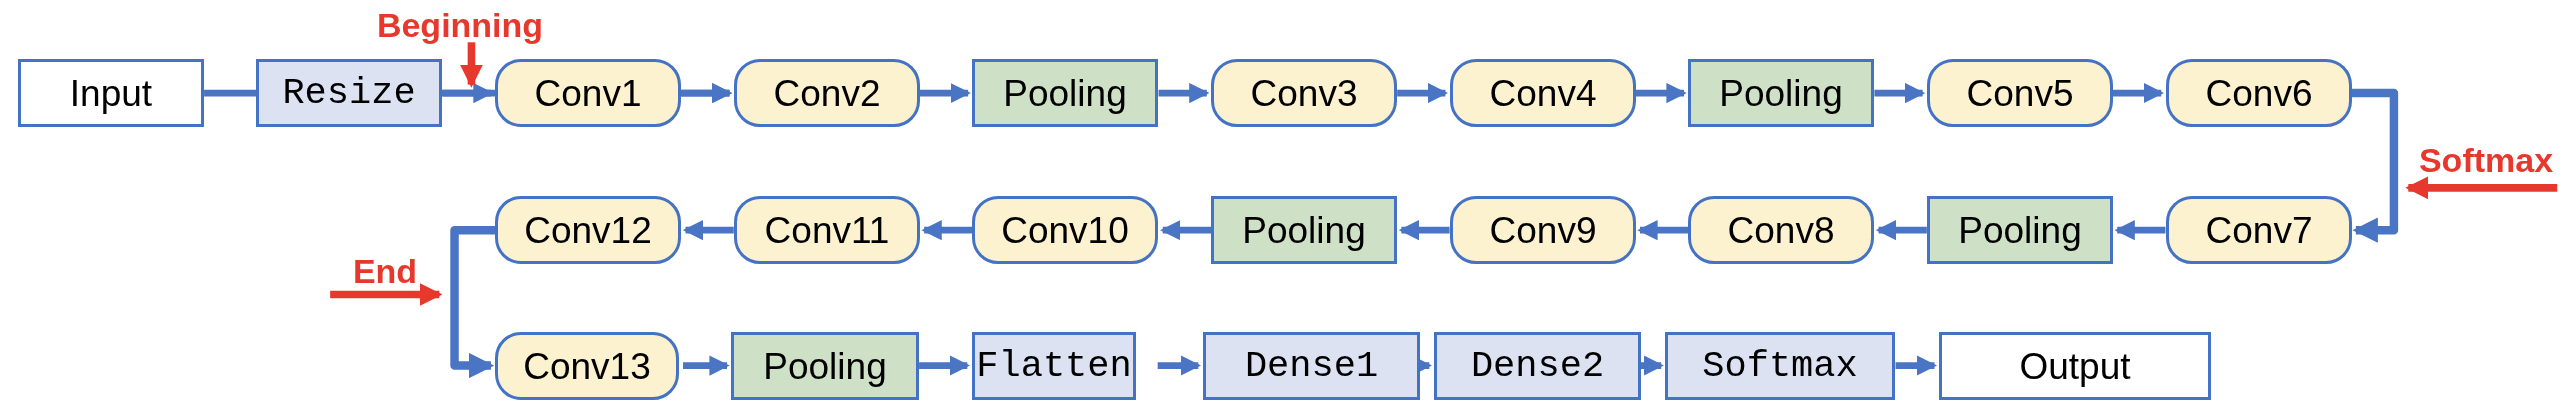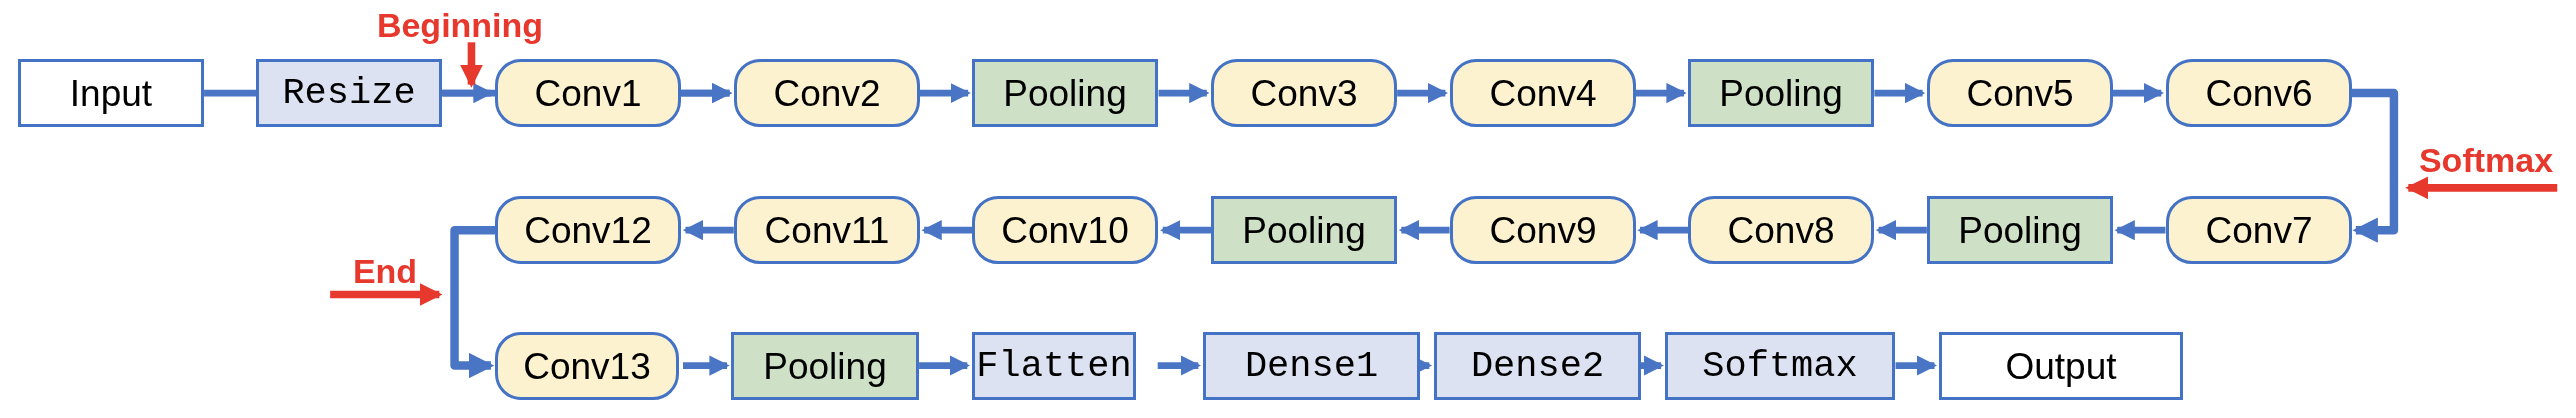--- a/index.html
+++ b/index.html
@@ -113,20 +113,20 @@
   <div class="box conv" style="left:1688px;top:196px">Conv8</div>
   <div class="box pooling" style="left:1927px;top:196px">Pooling</div>
   <div class="box conv" style="left:2166px;top:196px">Conv7</div>
 
   <div class="box conv" style="left:495px;top:332px;width:184px">Conv13</div>
   <div class="box pooling" style="left:731px;top:332px;width:188px">Pooling</div>
   <div class="box process" style="left:972px;top:332px;width:164px">Flatten</div>
   <div class="box process" style="left:1203px;top:332px;width:217px">Dense1</div>
   <div class="box process" style="left:1434px;top:332px;width:207px">Dense2</div>
   <div class="box process" style="left:1665px;top:332px;width:230px">Softmax</div>
-  <div class="box io" style="left:1939px;top:332px;width:244px">Output</div>
+  <div class="box io" style="left:1939px;top:332px;width:272px">Output</div>
 
   <div class="red-label" style="left:460px;top:25.4px">Beginning</div>
   <div class="red-label" style="left:2486px;top:160px">Softmax</div>
   <div class="red-label" style="left:385px;top:271px">End</div>
 
 </div>
 
 
 </body></html>

